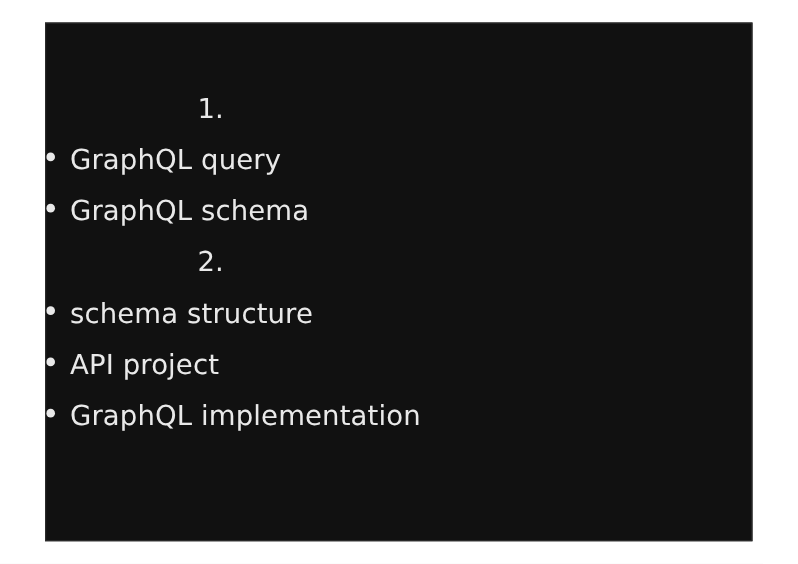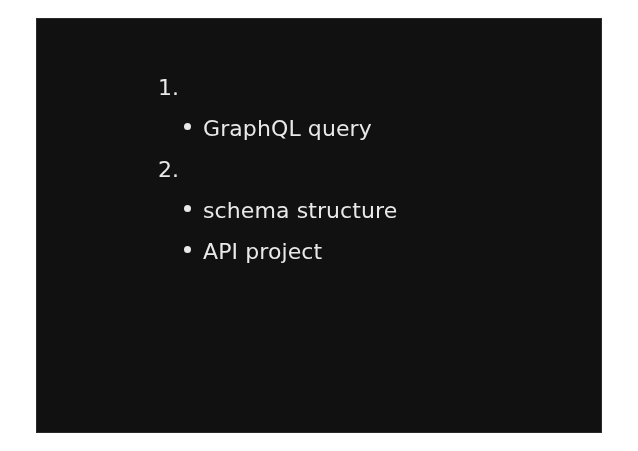--- a/index.html
+++ b/index.html
@@ -66,21 +66,20 @@
   }
 
   .ul-item {
     display: flex;
     align-items: baseline;
     height: 41px;
     color: #e9e9e9;
     font-size: 22px;
     font-weight: 400;
     letter-spacing: 0.1px;
-    padding-left: 147px;
     box-sizing: border-box;
   }
 
   .ul-marker {
     flex: 0 0 auto;
     width: 19px;
     position: relative;
   }
 
   .ul-dot {
@@ -109,35 +108,47 @@
         <span class="ol-marker">1.</span>
       </div>
 
       <div class="ul-item">
         <span class="ul-marker">
             <span class="ul-dot"></span>
           </span>
         <span class="ul-text">GraphQL query</span>
       </div>
 
+      <div class="ul-item">
+        <span class="ul-marker">
+            <span class="ul-dot"></span>
+          </span>
+        <span class="ul-text">GraphQL schema</span>
+      </div>
 
       <div class="ol-item">
         <span class="ol-marker">2.</span>
       </div>
 
       <div class="ul-item">
         <span class="ul-marker">
             <span class="ul-dot"></span>
           </span>
         <span class="ul-text">schema structure</span>
       </div>
 
       <div class="ul-item">
         <span class="ul-marker">
             <span class="ul-dot"></span>
           </span>
         <span class="ul-text">API project</span>
       </div>
 
+      <div class="ul-item">
+        <span class="ul-marker">
+            <span class="ul-dot"></span>
+          </span>
+        <span class="ul-text">GraphQL implementation</span>
+      </div>
 
     </div>
   </div>
 </div>
 
 </body></html>

